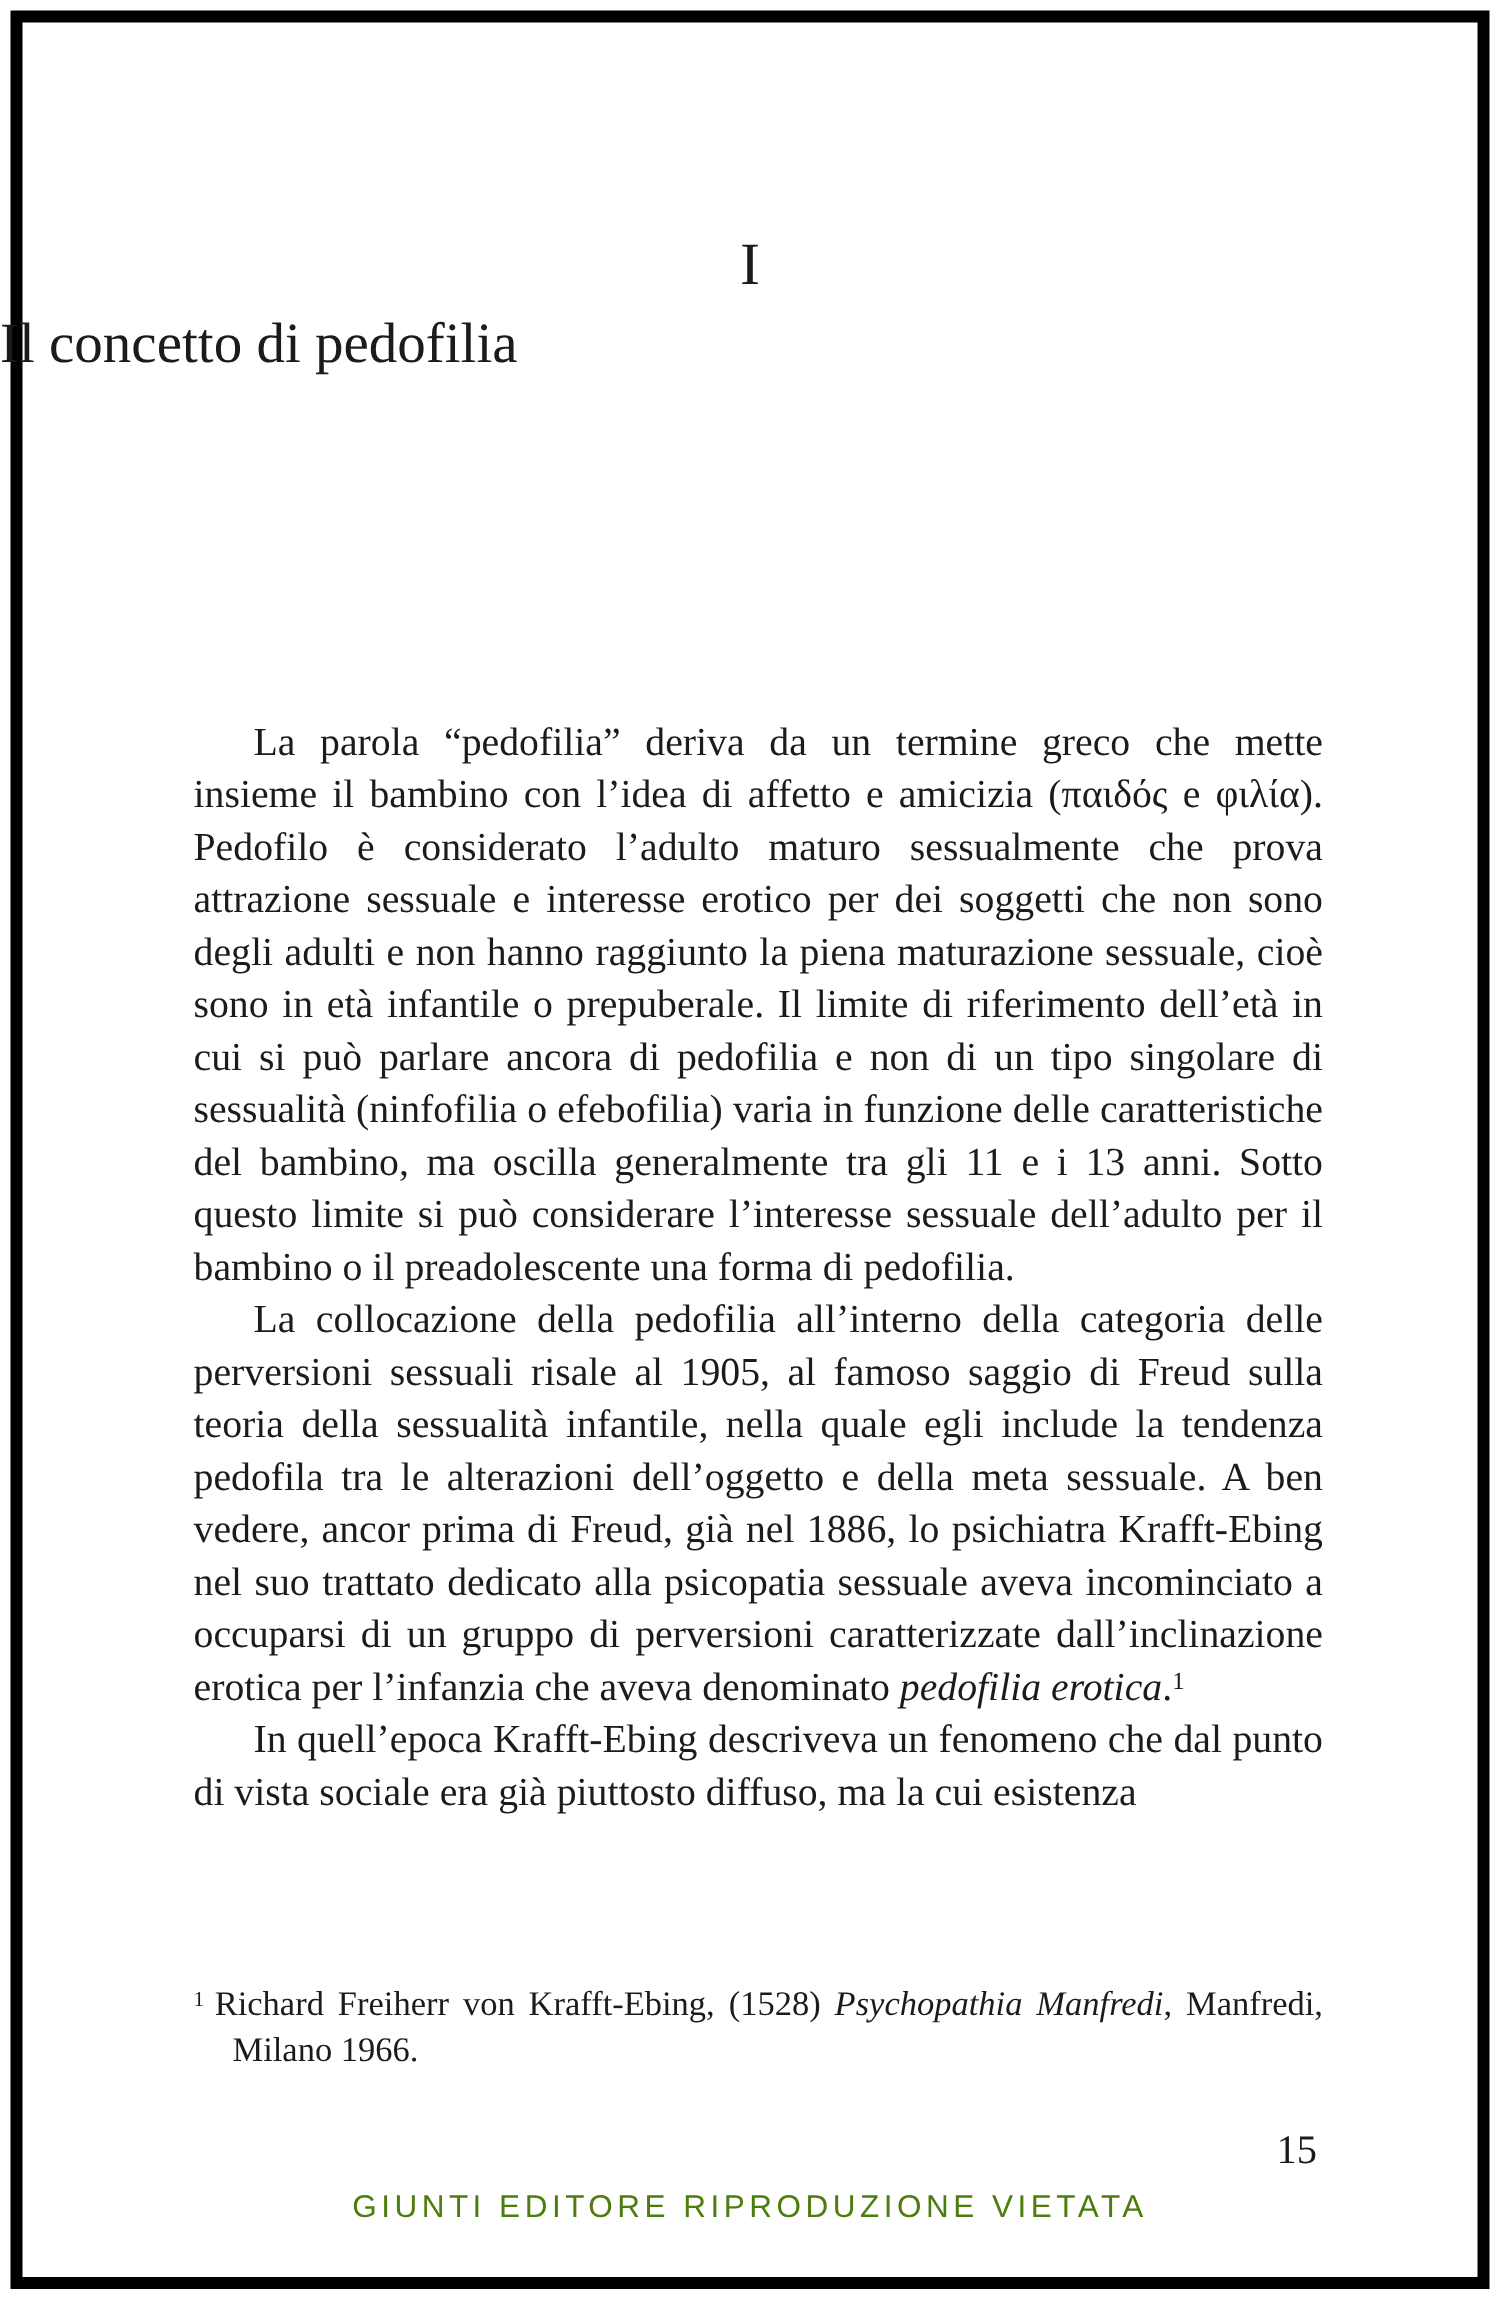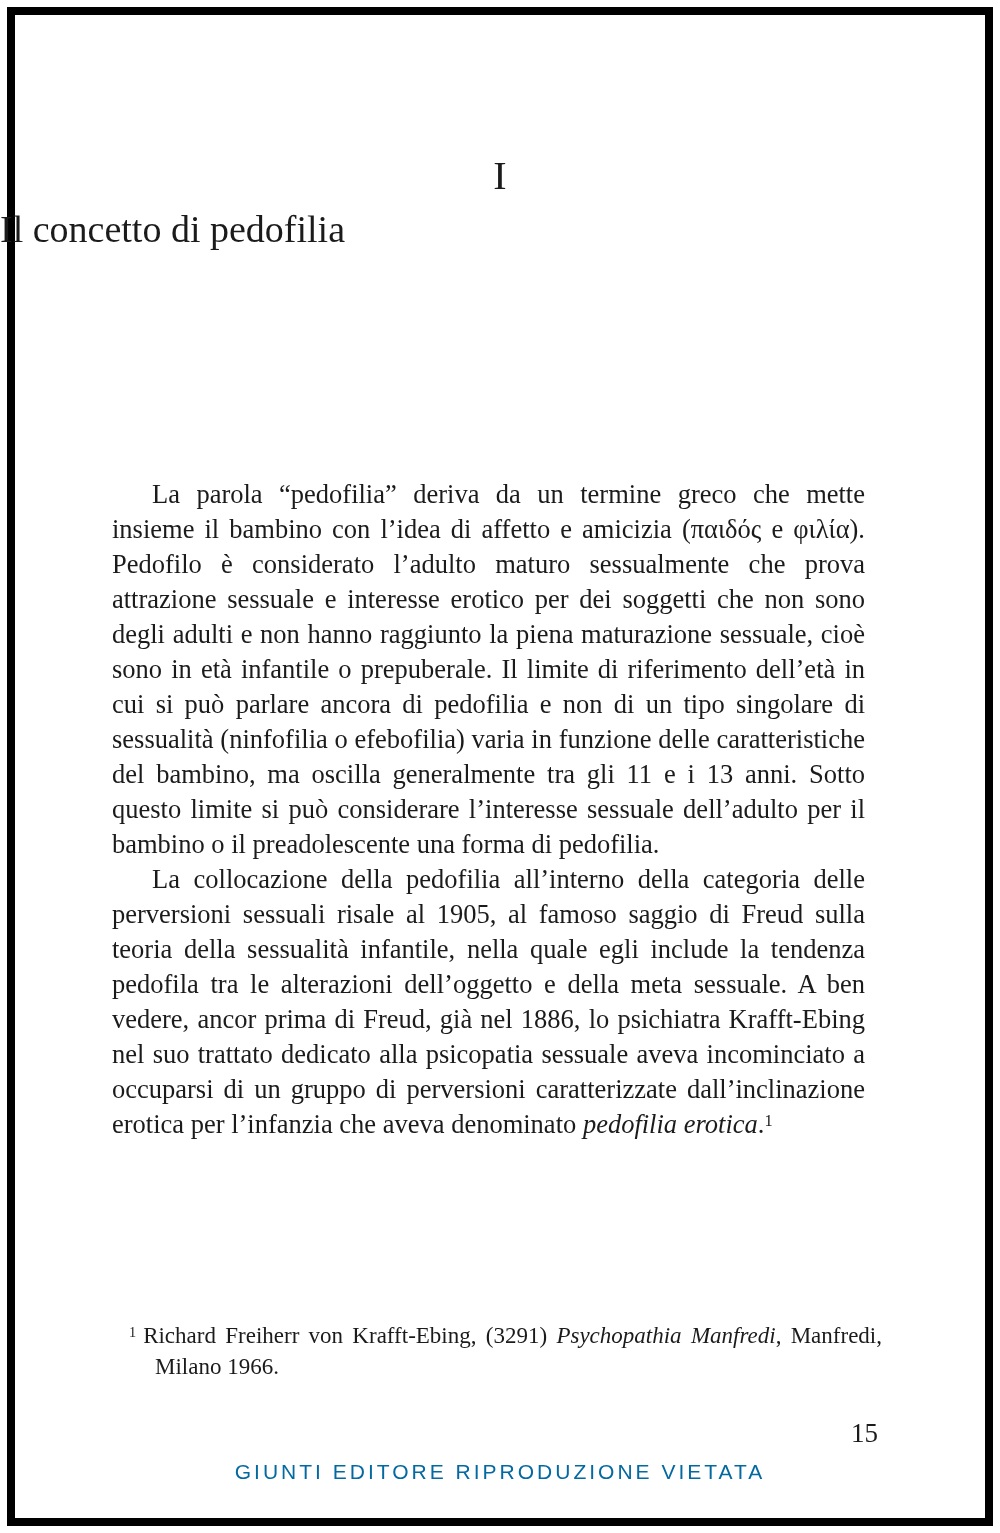--- a/index.html
+++ b/index.html
@@ -29,21 +29,21 @@
   .chapter-title {
     position: absolute;
     top: 206px; left: 0; width: 100%;
     font-size: 38px;
     font-weight: 400;
     margin: 0;
     line-height: 46px;
   }
   .body-text {
     position: absolute;
-    left: 112px; top: 477px;
+    left: 129px; top: 477px;
     width: 753px;
     font-size: 26.5px;
     line-height: 35px;
     text-align: justify;
   }
   .body-text p { margin: 0; text-indent: 40px; }
   sup {
     font-size: 0.62em;
     vertical-align: baseline;
     position: relative;
@@ -68,36 +68,37 @@
     top: 1418px; right: 122px;
     font-size: 27px;
   }
   .publisher-footer {
     position: absolute;
     top: 1460px; left: 0; width: 100%;
     text-align: center;
     font-family: "Liberation Sans", sans-serif;
     font-size: 21px;
     letter-spacing: 3px;
-    color: #0369a1;
+    color: #4d7c0f;
   }
 </style>
 </head>
 <body>
 
 <div class="frame"></div>
 
 <div class="chapter-number">I</div>
 
 <h1 class="chapter-title">Il concetto di pedofilia</h1>
 
 <div class="body-text">
   <p><span>La parola “pedofilia” deriva da un termine greco che mette insieme il bambino con l’idea di affetto e amicizia (παιδός e φιλία). Pedofilo è considerato l’adulto maturo sessualmente che prova attrazione sessuale e interesse erotico per dei soggetti che non sono degli adulti e non hanno raggiunto la piena maturazione sessuale, cioè sono in età infantile o prepuberale. Il limite di riferimento dell’età in cui si può parlare ancora di pedofilia e non di un tipo singolare di sessualità (ninfofilia o efebofilia) varia in funzione delle caratteristiche del bambino, ma oscilla generalmente tra gli 11 e i 13 anni. Sotto questo limite si può considerare l’interesse sessuale dell’adulto per il bambino o il preadolescente una forma di pedofilia.</span></p>
   <p><span>La collocazione della pedofilia all’interno della categoria delle perversioni sessuali risale al 1905, al famoso saggio di Freud sulla teoria della sessualità infantile, nella quale egli include la tendenza pedofila tra le alterazioni dell’oggetto e della meta sessuale. A ben vedere, ancor prima di Freud, già nel 1886, lo psichiatra Krafft-Ebing nel suo trattato dedicato alla psicopatia sessuale aveva incominciato a occuparsi di un gruppo di perversioni caratterizzate dall’inclinazione erotica per l’infanzia che aveva denominato </span><span class="italic">pedofilia erotica</span><span>.</span><sup>1</sup></p>
+  <p><span>In quell’epoca Krafft-Ebing descriveva un fenomeno che dal punto di vista sociale era già piuttosto diffuso, ma la cui esistenza</span></p>
 </div>
 
 <div class="footnote">
-  <sup class="fn-marker">1</sup><span><span>Richard Freiherr von Krafft-Ebing, (3291) </span><span class="italic">Psychopathia Manfredi</span><span>, Manfredi, Milano 1966.</span></span>
+  <sup class="fn-marker">1</sup><span><span>Richard Freiherr von Krafft-Ebing, (1528) </span><span class="italic">Psychopathia Manfredi</span><span>, Manfredi, Milano 1966.</span></span>
 </div>
 
 <div class="page-number">15</div>
 
 <div class="publisher-footer">GIUNTI EDITORE RIPRODUZIONE VIETATA</div>
 
 </body></html>

